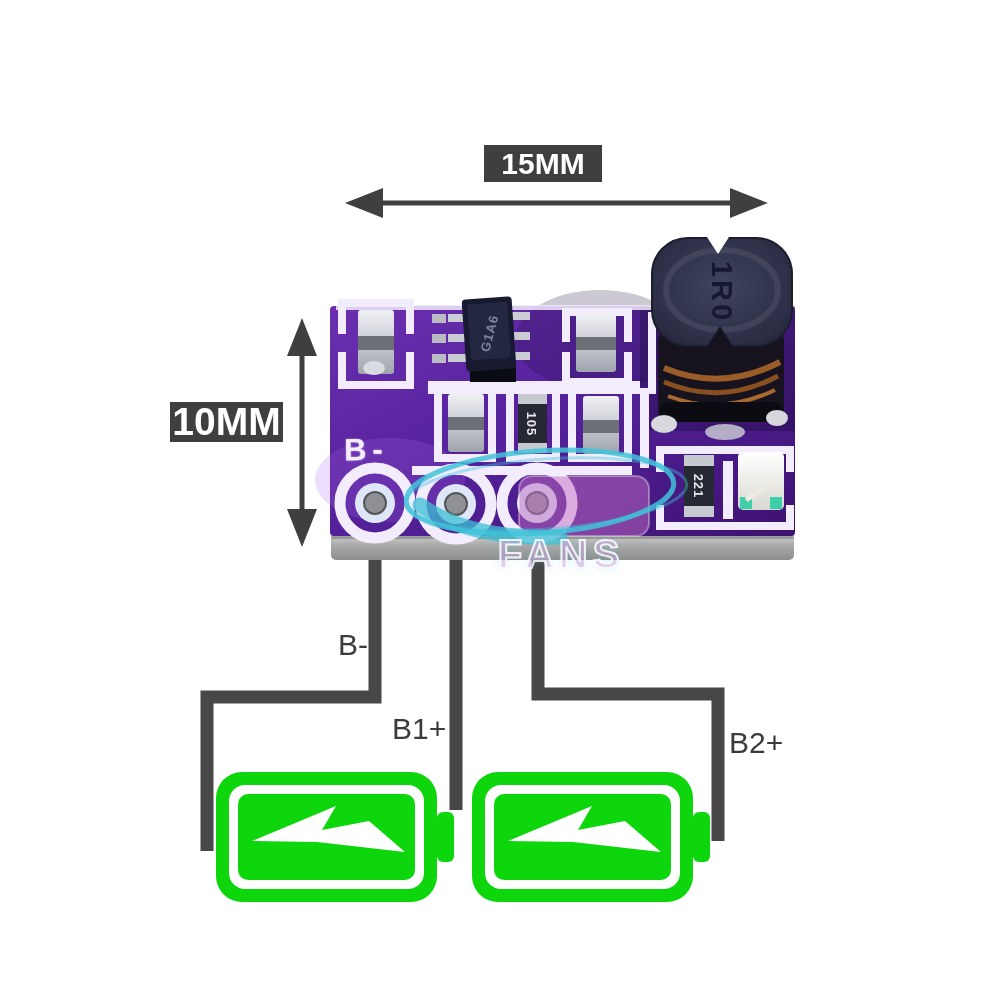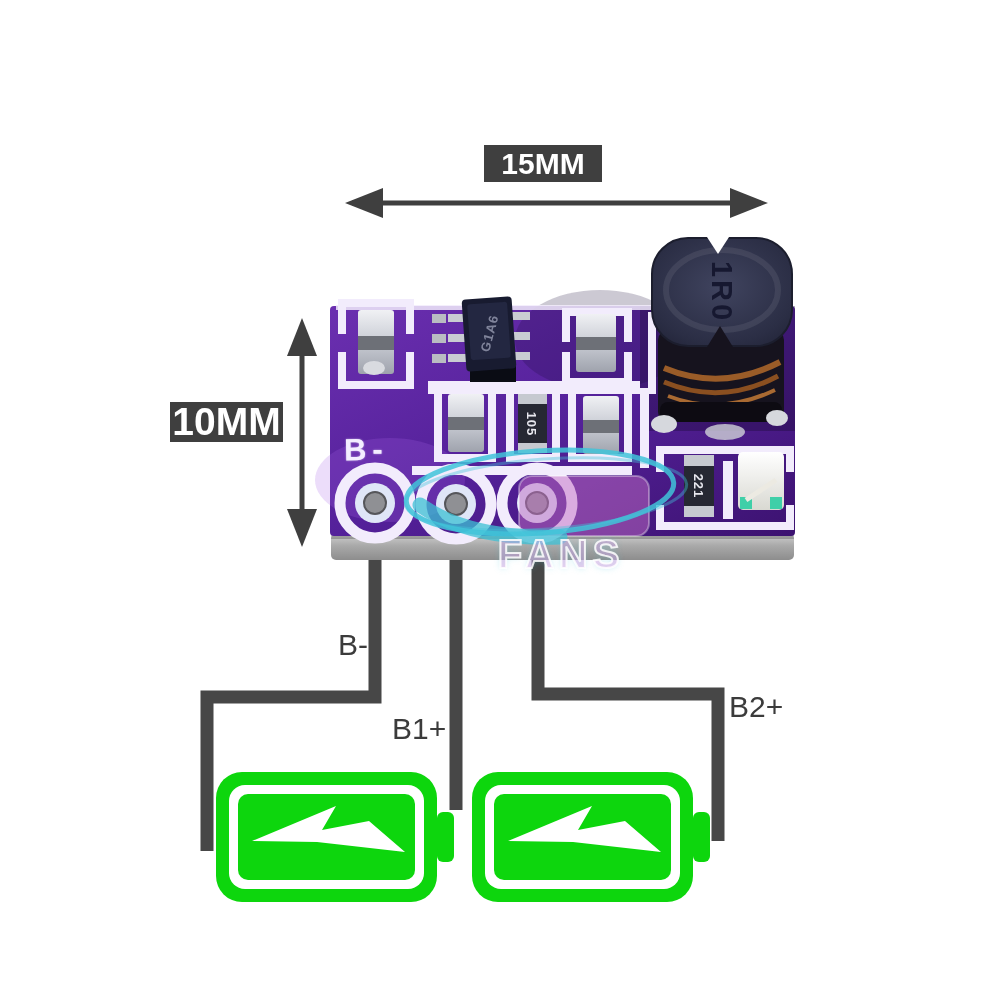--- a/index.html
+++ b/index.html
@@ -227,21 +227,21 @@
 </svg>
 
 <div class="overlay dim-label" style="left:484px;top:145px;width:118px;height:37px;">15MM</div>
 
 <div class="overlay dim-label" style="left:170px;top:402px;width:113px;height:40px;font-size:39px;">10MM</div>
 
 <div class="overlay pin-label" style="left:290px;top:628px;width:78px;text-align:right;">B-</div>
 
 <div class="overlay pin-label" style="left:384px;top:712px;width:66px;margin-left:8px;">B1+</div>
 
-<div class="overlay pin-label" style="left:729px;top:690px;width:72px;">B2+</div>
+<div class="overlay pin-label" style="left:729px;top:726px;width:72px;">B2+</div>
 
 <div class="overlay silk-label" style="left:344px;top:432px;">B-</div>
 
 <div class="overlay chip-mark mark-1r0" style="left:677px;top:272px;width:90px;height:40px;">1R0</div>
 
 <div class="overlay chip-mark mark-ic" style="left:455px;top:324px;width:68px;height:18px;">G1A6</div>
 
 <div class="overlay chip-mark mark-105" style="left:508px;top:416px;width:48px;height:16px;">105</div>
 
 <div class="overlay chip-mark mark-221" style="left:675px;top:478px;width:48px;height:16px;">221</div>

